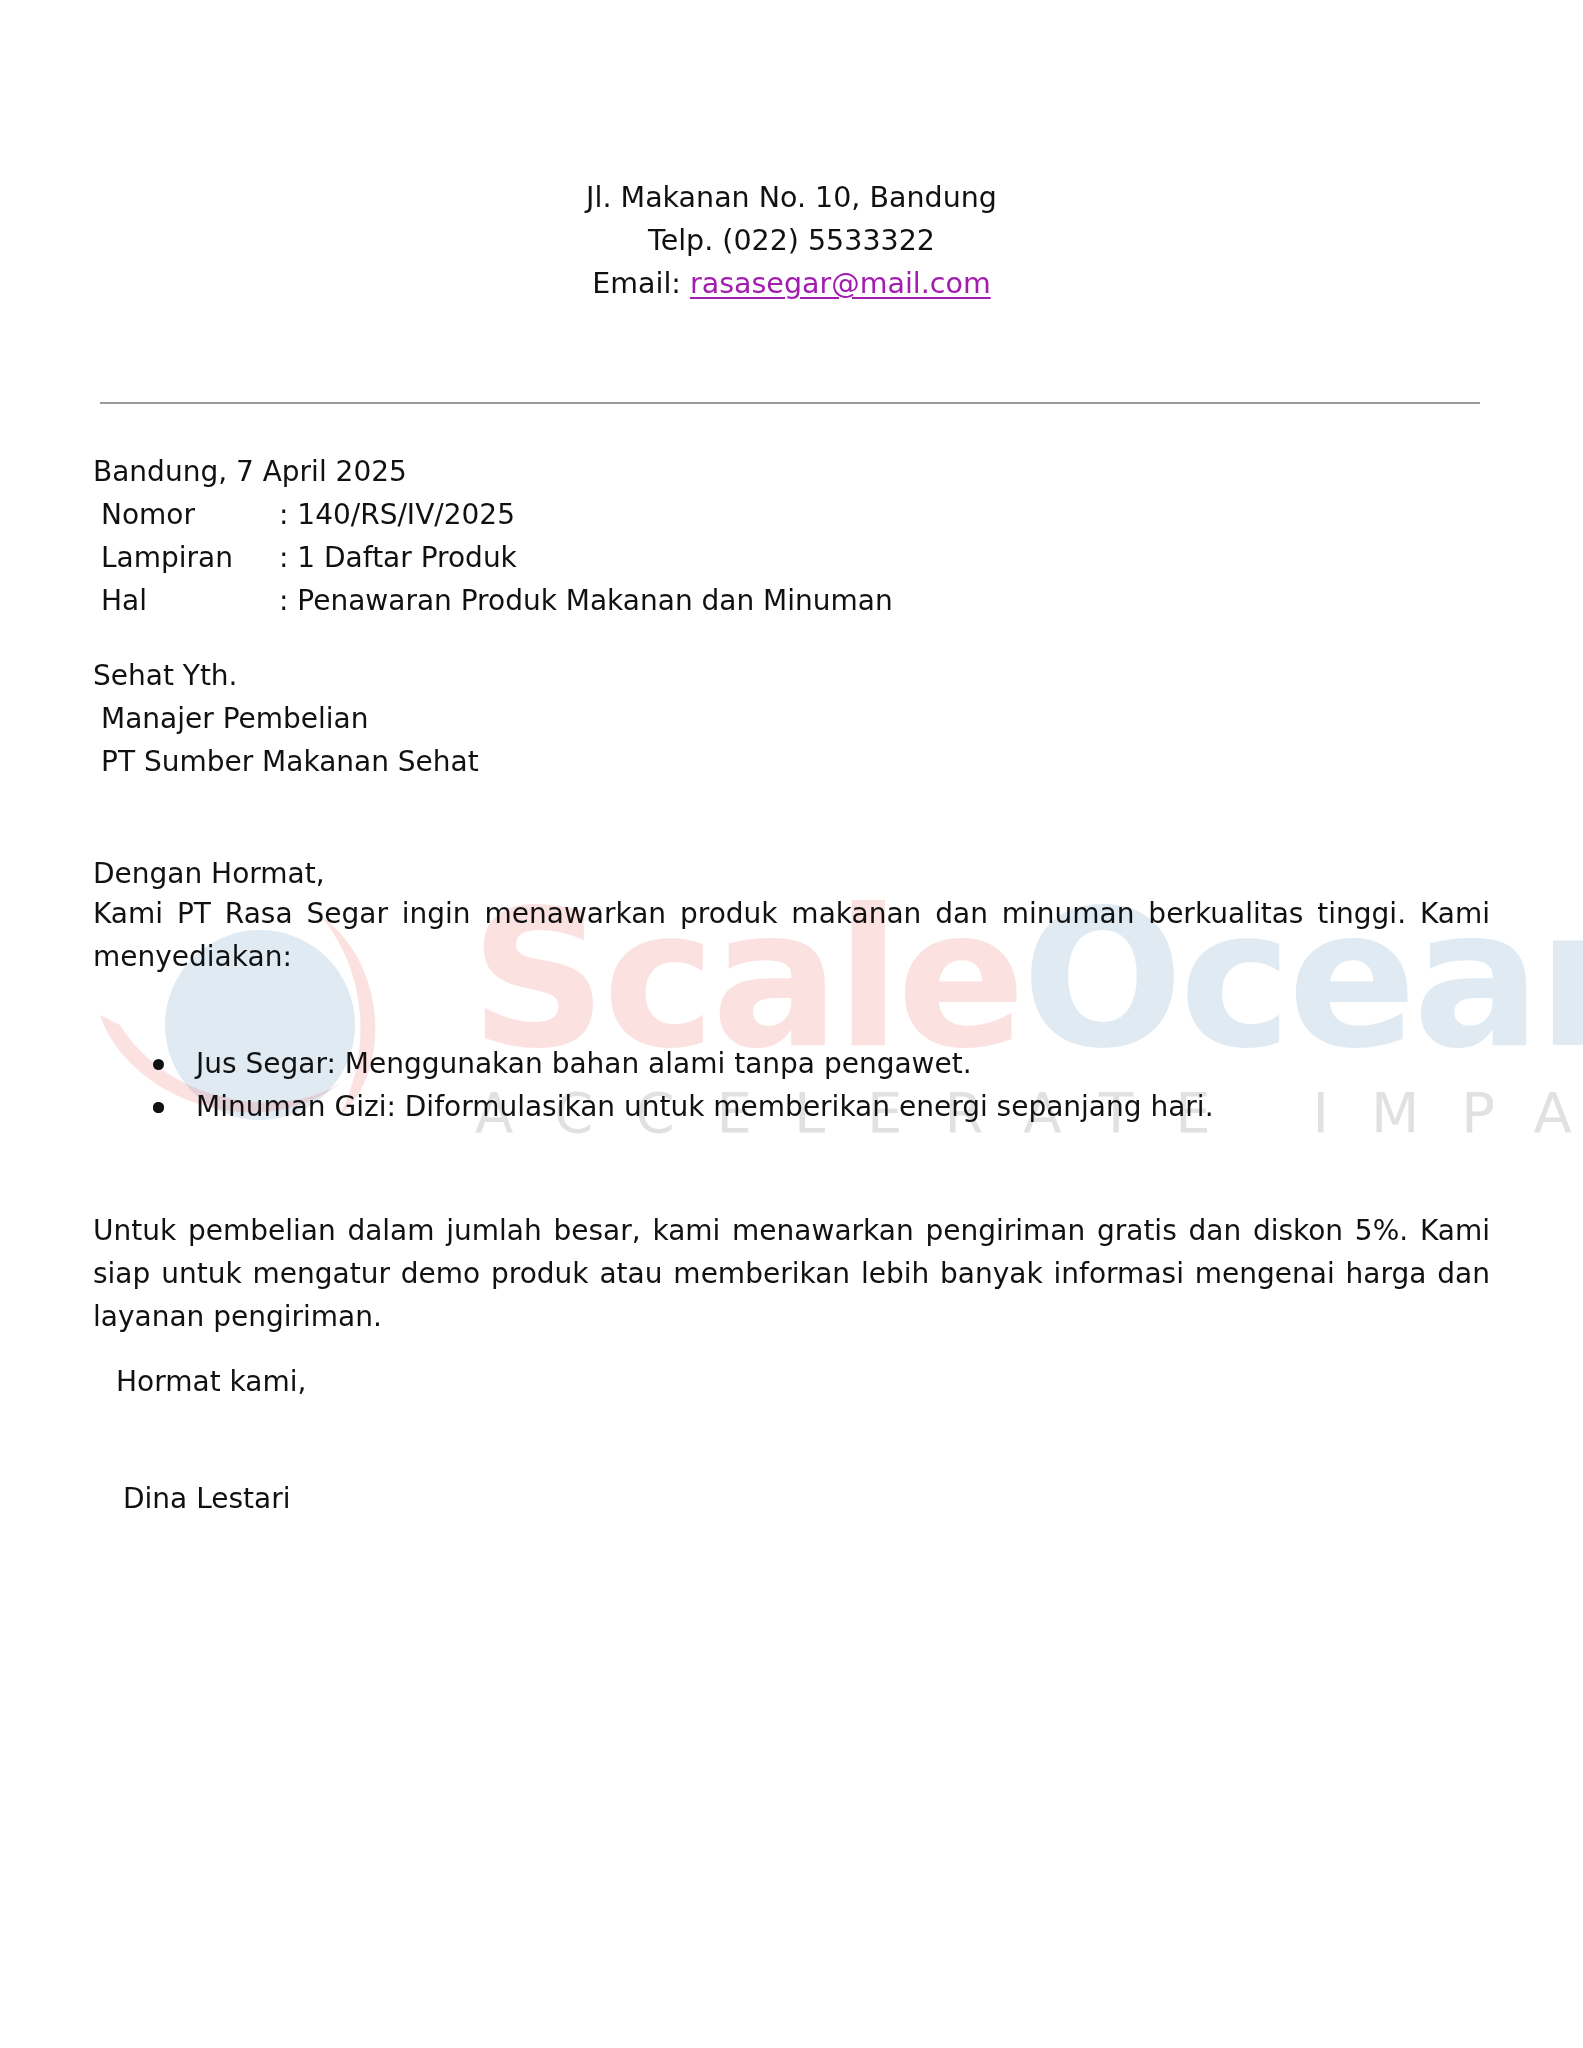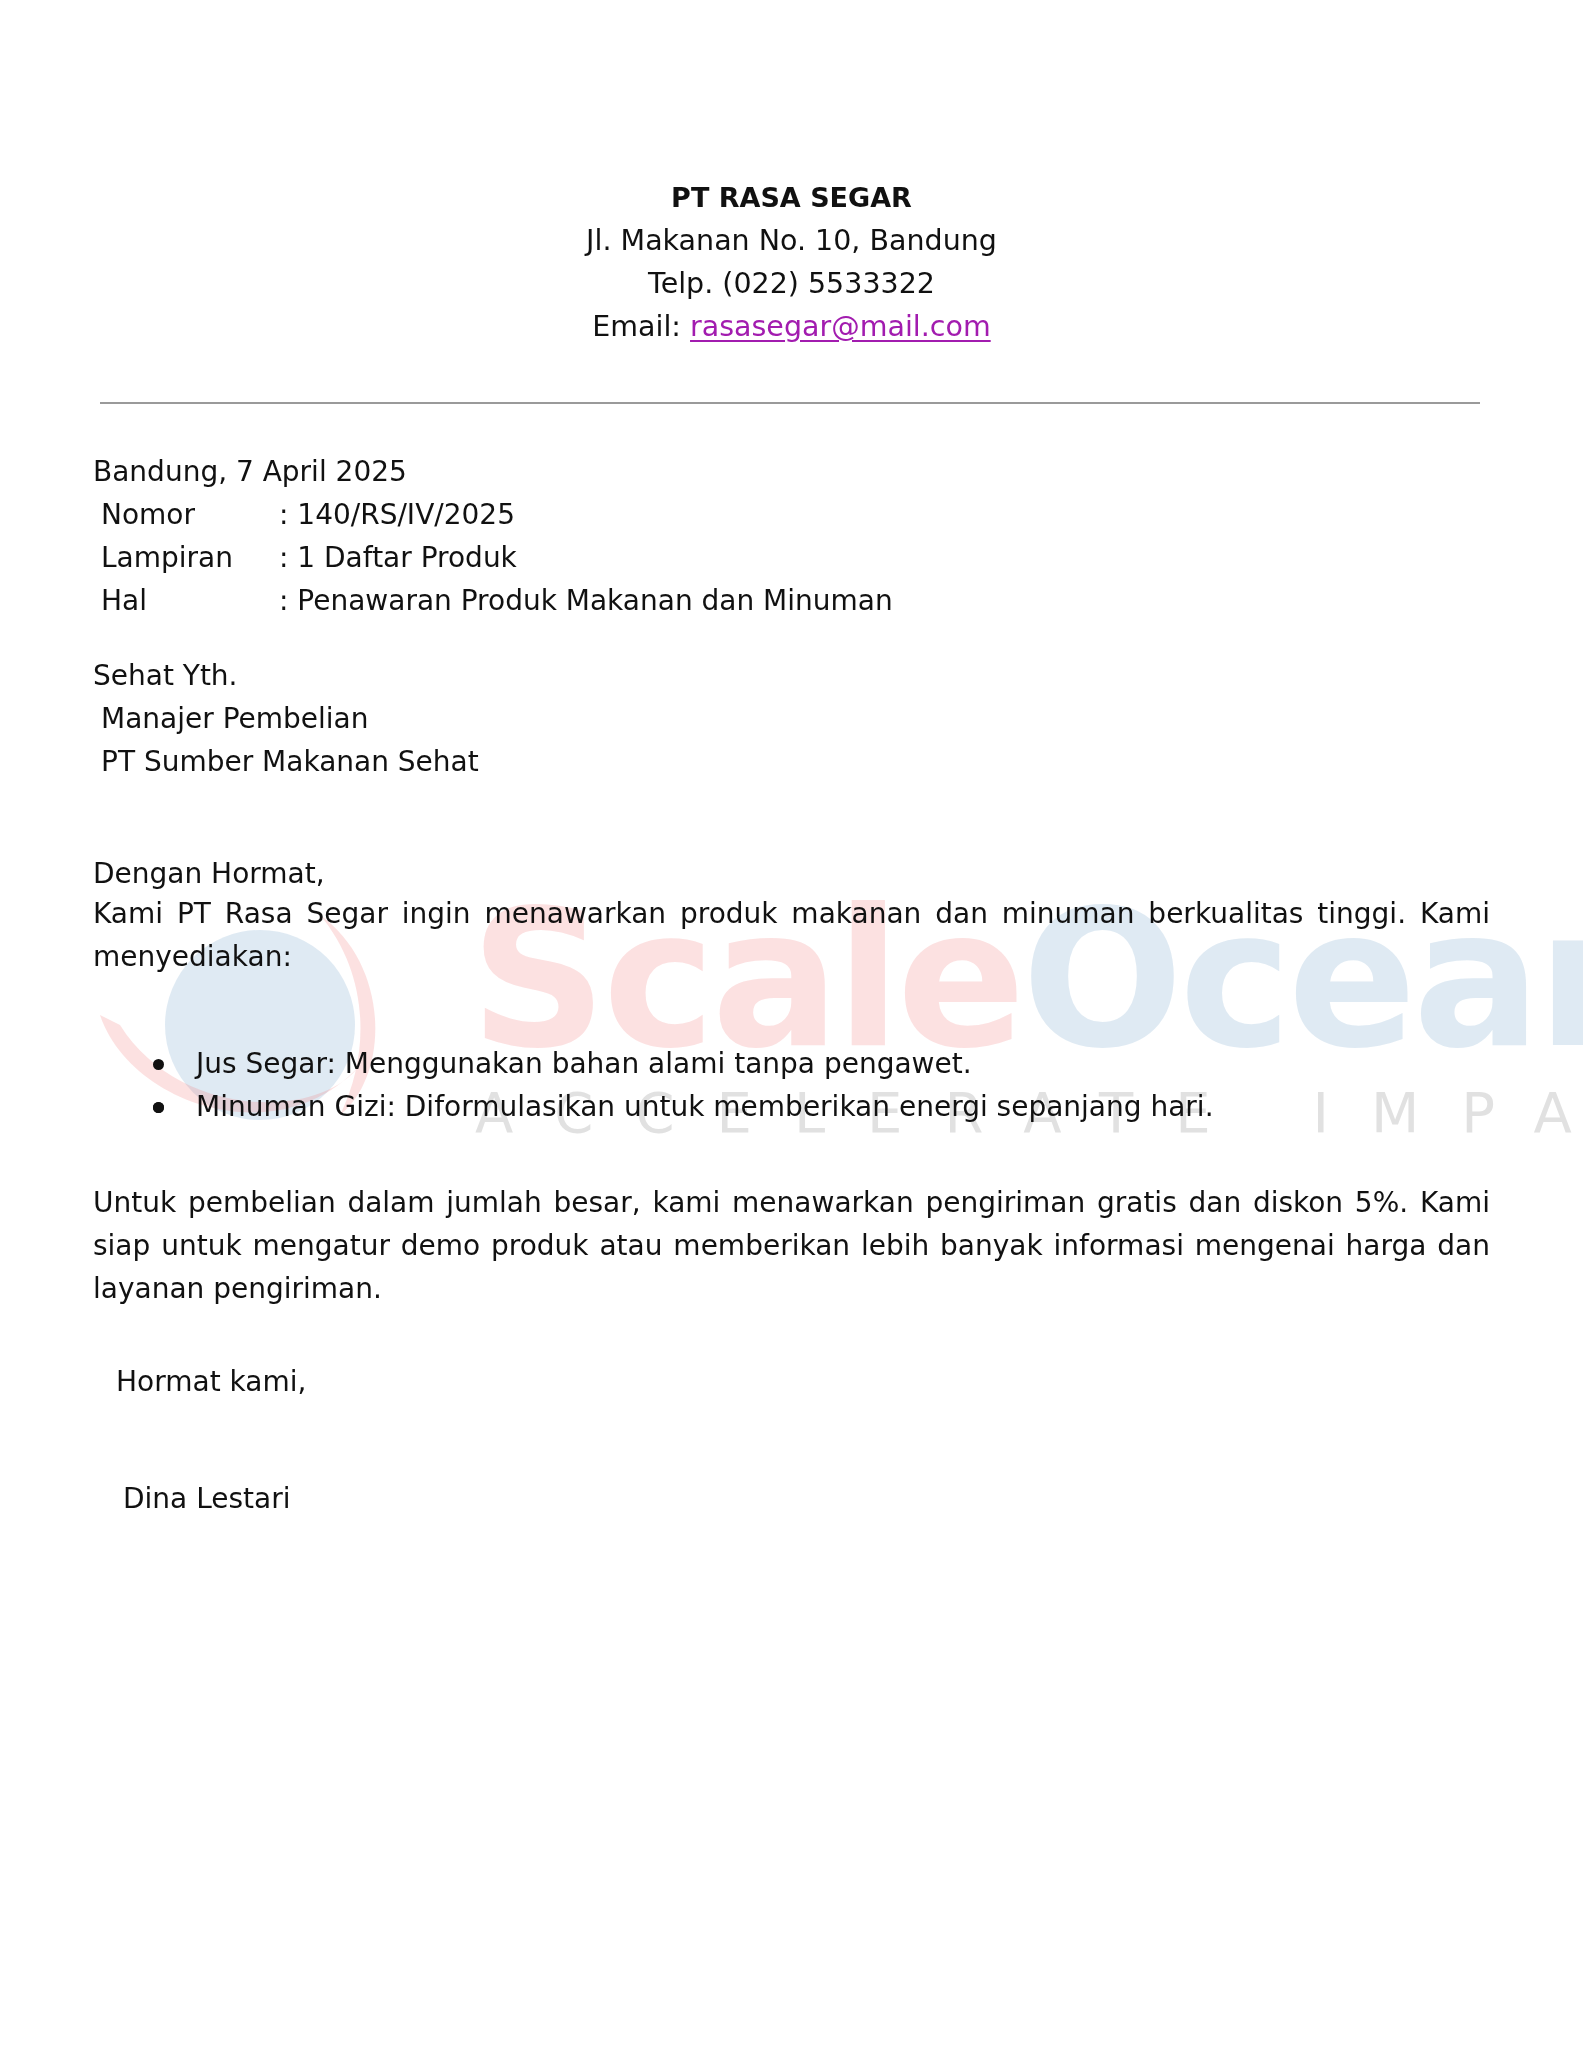--- a/index.html
+++ b/index.html
@@ -47,21 +47,20 @@
       <path d="M10 110 C 40 200, 190 250, 270 160 C 230 215, 90 215, 30 120 Z" fill="rgba(240,120,120,0.22)"></path>
       <path d="M230 10 C 300 60, 300 170, 250 210 C 280 150, 280 70, 230 10 Z" fill="rgba(240,120,120,0.22)"></path>
     </svg>
     <div class="wm-word"><span class="wm-scale">Scale</span><span class="wm-ocean">Ocean</span></div>
     <div class="wm-tag">ACCELERATE IMPACT</div>
   </div>
 
   <div class="content">
 
     <div class="header" style="top:176px;">
-      <div class="line company">PT RASA SEGAR</div>
       <div class="line">Jl. Makanan No. 10, Bandung</div>
       <div class="line">Telp. (022) 5533322</div>
       <div class="line"><span>Email: </span><a href="#">rasasegar@mail.com</a></div>
     </div>
 
     <div class="rule"></div>
 
     <div class="block" style="top:450px;">
       <div>Bandung, 7 April 2025</div>
       <div class="meta-row">
@@ -87,19 +86,19 @@
     <div class="block" style="top:852px;">Dengan Hormat,</div>
 
     <div class="block justify" style="top:892px;">Kami PT Rasa Segar ingin menawarkan produk makanan dan minuman berkualitas tinggi. Kami menyediakan:</div>
 
     <ul class="bullets" style="top:1042px;">
       <li><span class="dot"></span><span>Jus Segar: Menggunakan bahan alami tanpa pengawet.</span></li>
       <li><span class="dot"></span></li>
       <li><span class="dot"></span><span>Minuman Gizi: Diformulasikan untuk memberikan energi sepanjang hari.</span></li>
     </ul>
 
-    <div class="block justify" style="top:1181px;">Untuk pembelian dalam jumlah besar, kami menawarkan pengiriman gratis dan diskon 5%. Kami siap untuk mengatur demo produk atau memberikan lebih banyak informasi mengenai harga dan layanan pengiriman.</div>
+    <div class="block justify" style="top:1209px;">Untuk pembelian dalam jumlah besar, kami menawarkan pengiriman gratis dan diskon 5%. Kami siap untuk mengatur demo produk atau memberikan lebih banyak informasi mengenai harga dan layanan pengiriman.</div>
 
     <div class="block" style="top:1360px; left:116px;">Hormat kami,</div>
 
     <div class="block" style="top:1477px; left:123px;">Dina Lestari</div>
   </div>
 </div>
 
 </body></html>

